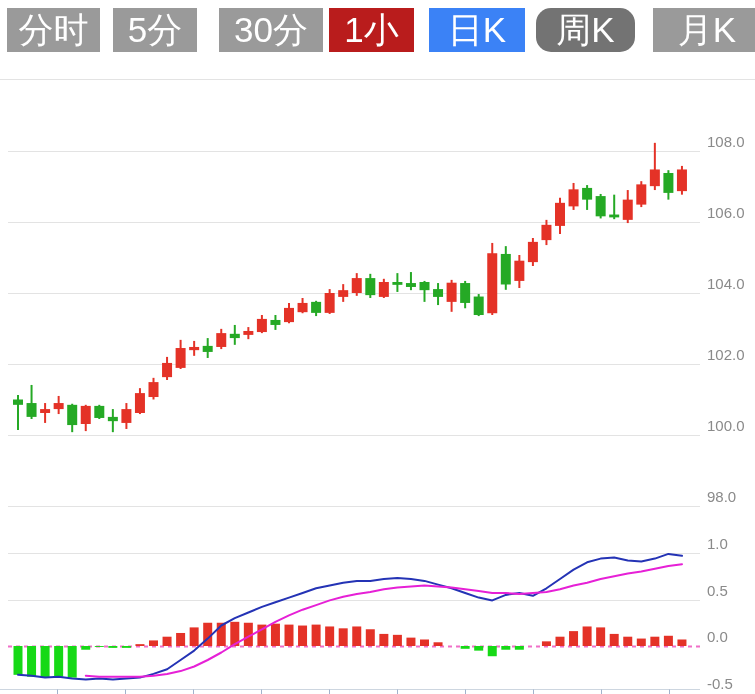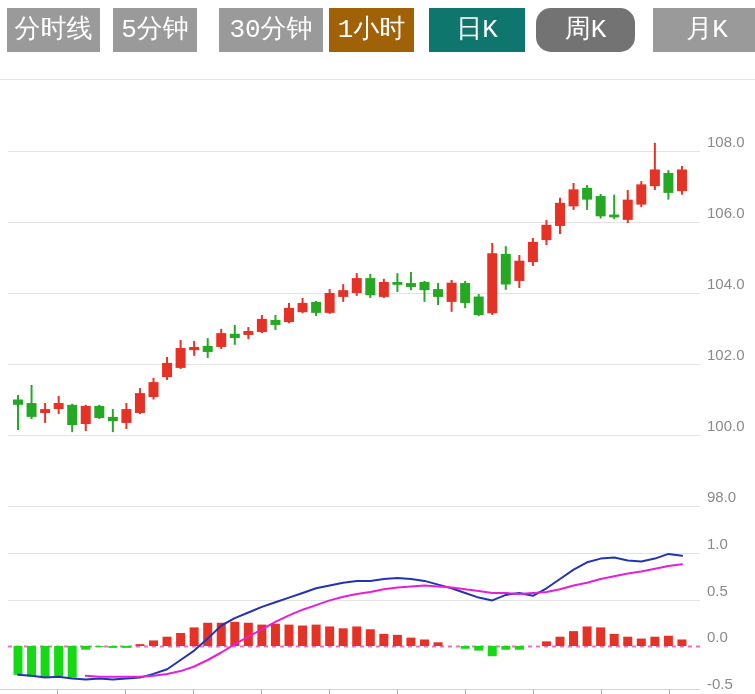--- a/index.html
+++ b/index.html
@@ -1,41 +1,41 @@
 <!DOCTYPE html>
 <html><head>
 <meta charset="utf-8">
 <style>
   html,body{margin:0;padding:0;background:#ffffff;width:755px;height:694px;overflow:hidden;
     font-family:"Liberation Sans",sans-serif;}
   .screen{position:relative;width:755px;height:694px;background:#fff;}
   .tabs{position:absolute;top:8px;left:0;width:755px;height:44px;}
   .tab{position:absolute;top:0;height:44px;border:none;background:#9a9a9a;color:#fff;
-    font-size:26px;font-family:Liberation Mono, monospace;line-height:44px;text-align:center;padding:0;cursor:pointer;}
+    font-size:35px;font-family:Liberation Sans, sans-serif;line-height:44px;text-align:center;padding:0;cursor:pointer;}
   .tab.active{background:#1d6fb8;}
   .tab:nth-of-type(1){left:7px;width:93px;}
   .tab:nth-of-type(2){left:113px;width:84px;}
   .tab:nth-of-type(3){left:219px;width:104px;}
   .tab:nth-of-type(4){left:329px;width:85px;}
   .tab:nth-of-type(5){left:429px;width:96px;}
   .tab:nth-of-type(6){left:536px;width:99px;}
   .tab:nth-of-type(7){left:653px;width:108px;}
   svg{position:absolute;top:0;left:0;}
   svg text{font-family:"Liberation Sans",sans-serif;font-size:15px;fill:#8a8a8a;}
 </style>
 </head>
 <body>
 
 <div class="screen">
   <div class="tabs">
     <button class="tab" style="background: rgb(154, 154, 154); color: rgb(255, 255, 255);">分时线</button>
     <button class="tab" style="background: rgb(154, 154, 154); color: rgb(255, 255, 255);">5分钟</button>
     <button class="tab" style="background: rgb(154, 154, 154); color: rgb(255, 255, 255);">30分钟</button>
-    <button class="tab" style="background: #a16207; color: rgb(255, 255, 255);">1小时</button>
-    <button class="tab active" style="background: #0f766e; color: rgb(255, 255, 255);">日K</button>
+    <button class="tab" style="background: #b91c1c; color: rgb(255, 255, 255);">1小时</button>
+    <button class="tab active" style="background: #3b82f6; color: rgb(255, 255, 255);">日K</button>
     <button class="tab" style="background: #737373; color: rgb(255, 255, 255); border-radius: 15px;">周K</button>
     <button class="tab" style="background: rgb(154, 154, 154); color: rgb(255, 255, 255);">月K</button>
   </div>
   <svg id="chart-svg" width="755" height="694" viewBox="0 0 755 694">
       <g>
         <line x1="0" y1="79.5" x2="755" y2="79.5" stroke="#e3e3e3" stroke-width="1"></line>
       </g>
       <g>
         <line x1="8" y1="151.5" x2="700" y2="151.5" stroke="#e3e3e3" stroke-width="1"></line>
         <line x1="8" y1="222.5" x2="700" y2="222.5" stroke="#e3e3e3" stroke-width="1"></line>

